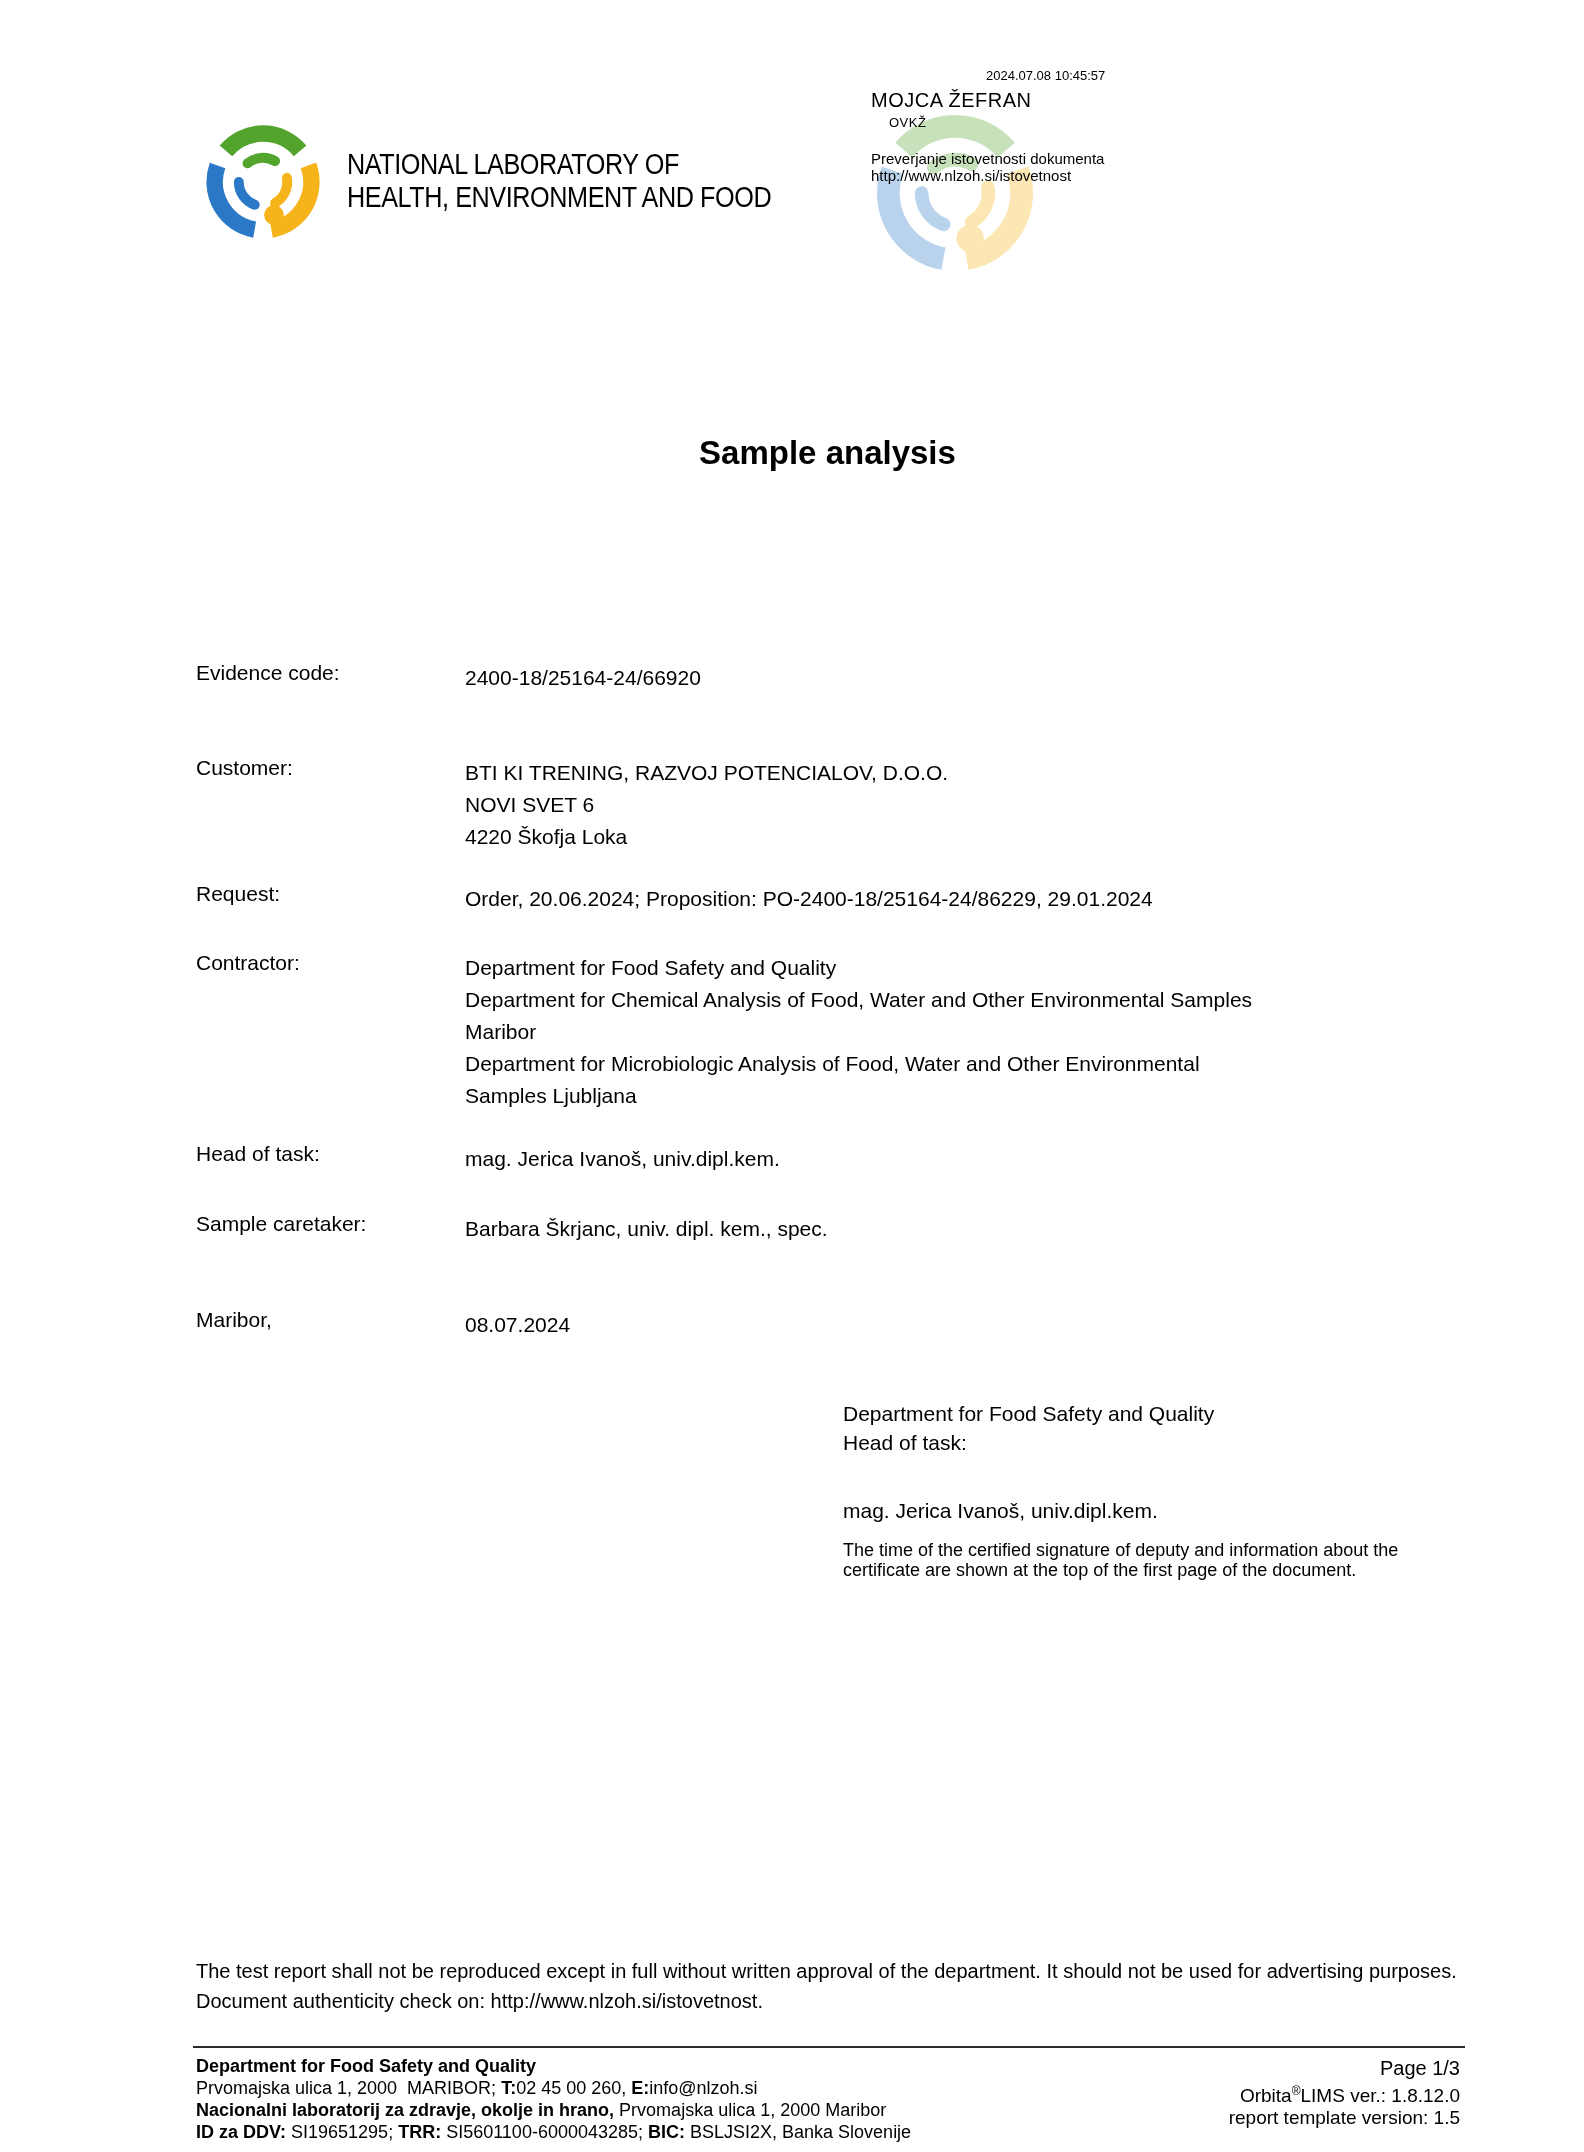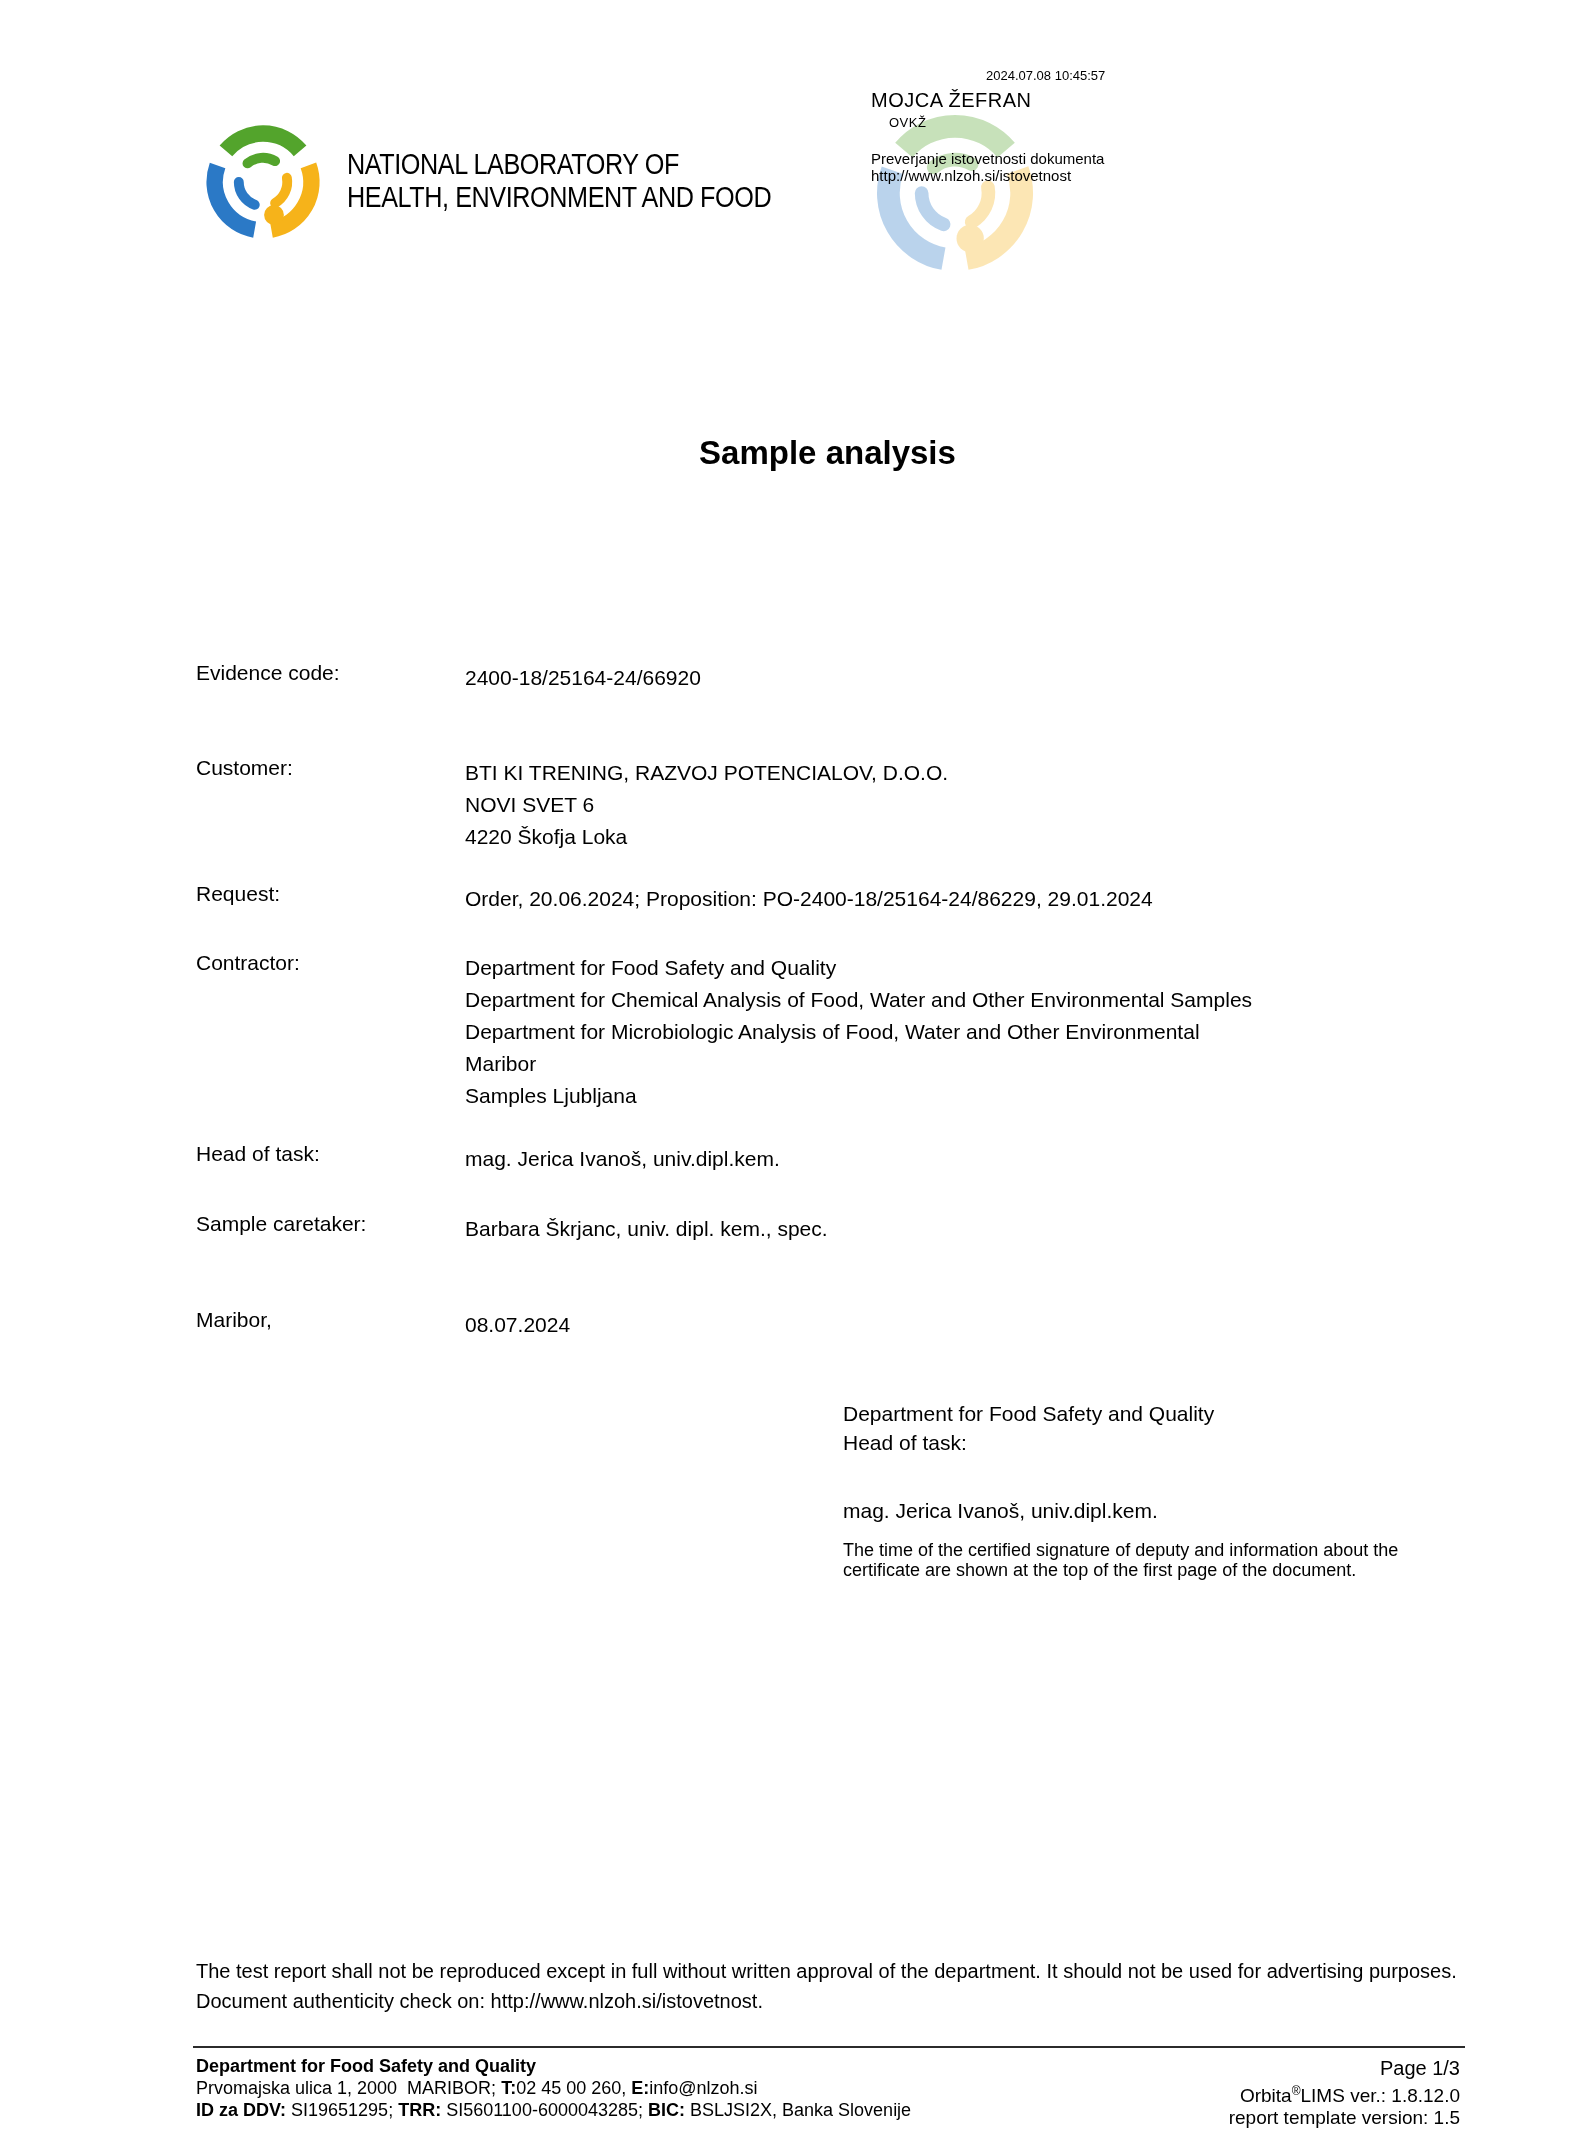--- a/index.html
+++ b/index.html
@@ -117,22 +117,22 @@
     <div class="f-value">
       <div>Order, 20.06.2024; Proposition: PO-2400-18/25164-24/86229, 29.01.2024</div>
     </div>
   </div>
 
   <div class="field-row" style="top:949px">
     <div class="f-label">Contractor:</div>
     <div class="f-value">
       <div>Department for Food Safety and Quality</div>
       <div>Department for Chemical Analysis of Food, Water and Other Environmental Samples</div>
+      <div>Maribor</div>
       <div>Department for Microbiologic Analysis of Food, Water and Other Environmental</div>
-      <div>Maribor</div>
       <div>Samples Ljubljana</div>
     </div>
   </div>
 
   <div class="field-row" style="top:1140px">
     <div class="f-label">Head of task:</div>
     <div class="f-value">
       <div>mag. Jerica Ivanoš, univ.dipl.kem.</div>
     </div>
   </div>
@@ -161,20 +161,21 @@
   <div class="disclaimer">
     <div>The test report shall not be reproduced except in full without written approval of the department. It should not be used for advertising purposes.</div>
     <div>Document authenticity check on: http://www.nlzoh.si/istovetnost.</div>
   </div>
 
   <div class="footer-rule"></div>
 
   <div class="footer-left">
     <div class="b">Department for Food Safety and Quality</div>
     <div><span class="seg">Prvomajska ulica 1, 2000  MARIBOR; </span><span class="seg b">T:</span><span class="seg">02 45 00 260, </span><span class="seg b">E:</span><span class="seg">info@nlzoh.si</span></div>
+    <div><span class="seg b">Nacionalni laboratorij za zdravje, okolje in hrano,</span><span class="seg"> Prvomajska ulica 1, 2000 Maribor</span></div>
     <div><span class="seg b">ID za DDV:</span><span class="seg"> SI19651295; </span><span class="seg b">TRR:</span><span class="seg"> SI5601100-6000043285; </span><span class="seg b">BIC:</span><span class="seg"> BSLJSI2X, Banka Slovenije</span></div>
   </div>
 
   <div class="footer-right">
     <div class="page-num">Page 1/3</div>
     <div class="lims-line"><span>Orbita</span><span class="sup">®</span><span>LIMS ver.: 1.8.12.0</span></div>
     <div class="tpl-line">report template version: 1.5</div>
   </div>
 
 </div>

